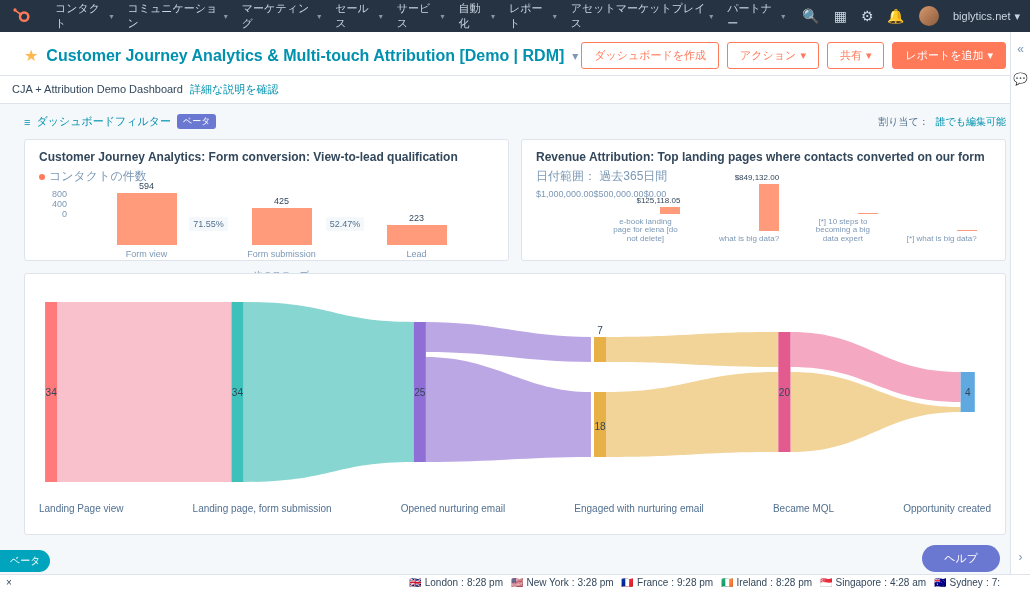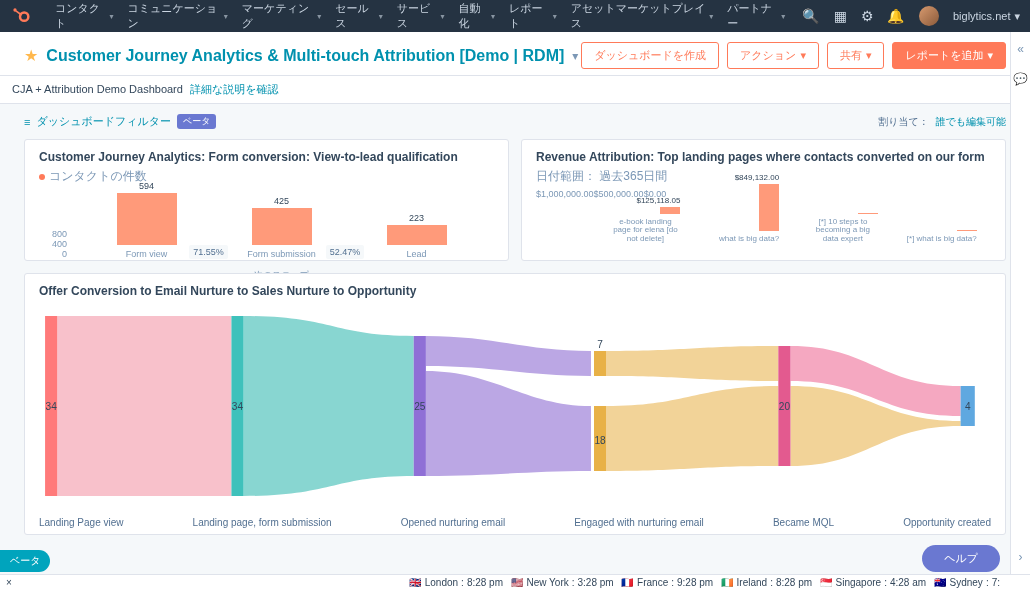--- a/index.html
+++ b/index.html
@@ -29,27 +29,27 @@
 .filterbar .right a { color:#0091ae; text-decoration:none; margin-left:4px;}
 .content { padding:0 24px 12px; display:flex; flex-direction:column; gap:12px; }
 .row2 { display:flex; gap:12px; }
 .card { background:#fff; border:1px solid #dfe3eb; border-radius:3px; padding:10px 14px; }
 .card.half { flex:1; height:122px; position:relative; }
 .card.full { width:100%; height:262px; position:relative; }
 .card h3 { font-size:12px; font-weight:600; color:#33475b; margin-bottom:4px; }
 .card .meta { font-size:12px; color:#7c98b6; display:flex; align-items:center; gap:4px; }
 .card .meta .dot { width:6px;height:6px;border-radius:50%;background:#ff7a59; }
 .funnel { position:relative; height:100px; margin-top:4px; padding-left:30px; }
-.funnel .yaxis { position:absolute; left:0; top:0; height:70px; width:28px; display:flex; flex-direction:column; justify-content:flex-end; font-size:9px; color:#7c98b6; text-align:right; }
+.funnel .yaxis { position:absolute; left:0; top:0; height:70px; width:28px; display:flex; flex-direction:column; justify-content:flex-start; font-size:9px; color:#7c98b6; text-align:right; }
 .funnel .bars { display:flex; justify-content:space-around; align-items:flex-end; height:70px; padding:0 10px; }
 .funnel .bargrp { display:flex; flex-direction:column; align-items:center; width:100px; }
 .funnel .bar { width:60px; background:#ff9a7a; }
 .funnel .lbl { font-size:9px; color:#33475b; margin-bottom:2px; }
 .funnel .cat { font-size:9px; color:#7c98b6; margin-top:4px; }
-.funnel .arrow { position:absolute; top:28px; font-size:9px; background:#f5f8fa; padding:2px 4px; border-radius:2px; color:#516f90;margin-top:28px;}
+.funnel .arrow { position:absolute; top:28px; font-size:9px; background:#f5f8fa; padding:2px 4px; border-radius:2px; color:#516f90;}
 .funnel .xlabel { text-align:center; font-size:9px; color:#7c98b6; margin-top:10px;}
 .revchart { position:relative; height:100px; margin-top:4px; padding-left:60px; }
 .revchart .yaxis { position:absolute; left:0; top:0; height:55px; width:58px; display:flex; justify-content:space-between; font-size:9px; color:#7c98b6; text-align:right; }
 .revchart .bars { display:flex; justify-content:space-around; align-items:flex-end; height:55px; }
 .revchart .bargrp { display:flex; flex-direction:column; align-items:flex-end; width:70px; }
 .revchart .bar { width:20px; background:#ff9a7a; }
 .revchart .lbl { font-size:8px; color:#33475b; margin-bottom:2px; white-space:nowrap;}
 .revchart .cat { font-size:8px; color:#7c98b6; margin-top:4px; text-align:center; line-height:1.1; }
 .sankey { position:relative; height:200px; margin-top:8px; }
 .sankey .labels { display:flex; justify-content:space-between; position:absolute; bottom:-22px; left:0; right:0; font-size:10px; color:#516f90;}
@@ -228,21 +228,20 @@
               <span class="lbl"></span>
               <div class="bar" style="height:1px;"></div>
               <span class="cat">[*] what is big data?</span>
             </div>
         </div>
       </div>
     </div>
   </div>
 
   <div class="card full">
-    <h3>Offer Conversion to Email Nurture to Sales Nurture to Opportunity</h3>
     <div class="sankey">
       <svg viewBox="0 0 940 200" width="100%" height="200" preserveAspectRatio="none">
 
         <path d="M18,10 C100,10 100,10 190,10 L190,190 C100,190 100,190 18,190 Z" fill="#f8c1cb"></path>
         <path d="M202,10 C290,10 290,30 370,30 L370,170 C290,170 290,190 202,190 Z" fill="#88d6d1"></path>
         <path d="M382,30 C450,30 480,45 545,45 L545,70 C480,70 450,60 382,60 Z" fill="#bba7e4"></path>
         <path d="M382,65 C450,65 480,100 545,100 L545,165 C480,165 450,170 382,170 Z" fill="#bba7e4"></path>
         <path d="M560,45 C640,45 650,40 730,40 L730,75 C650,75 640,70 560,70 Z" fill="#f2d398"></path>
         <path d="M560,100 C640,100 650,80 730,80 L730,160 C650,160 640,165 560,165 Z" fill="#f2d398"></path>
         <path d="M742,40 C820,40 830,80 910,80 L910,110 C830,110 820,75 742,75 Z" fill="#f5a8c1"></path>

